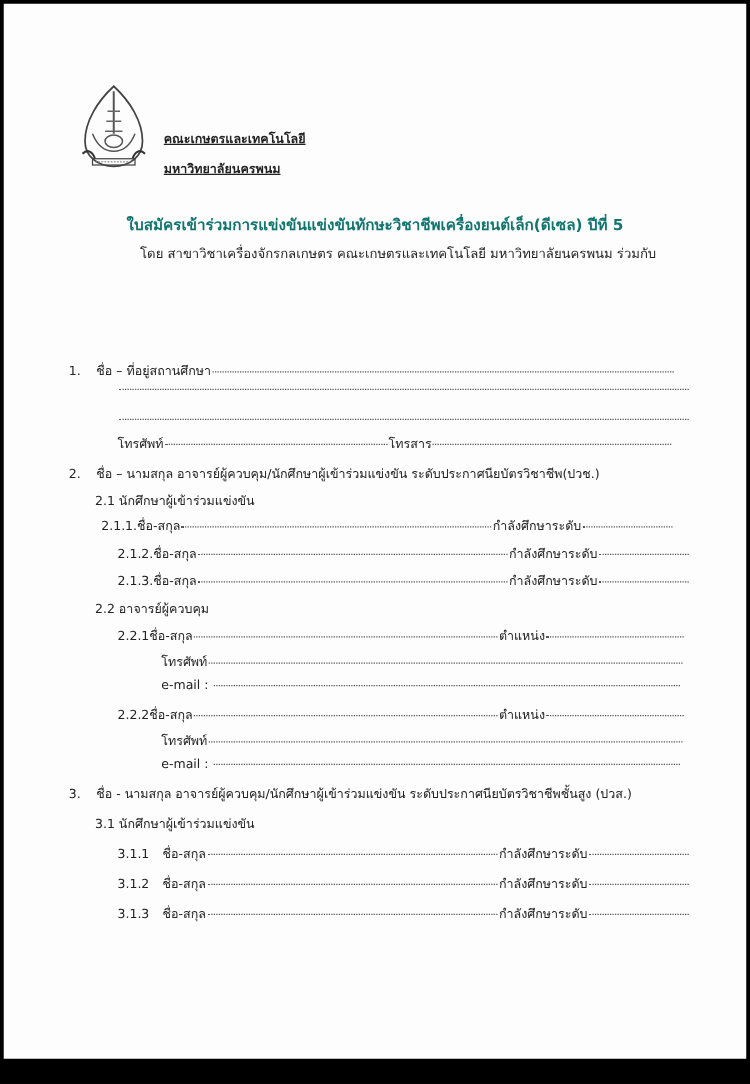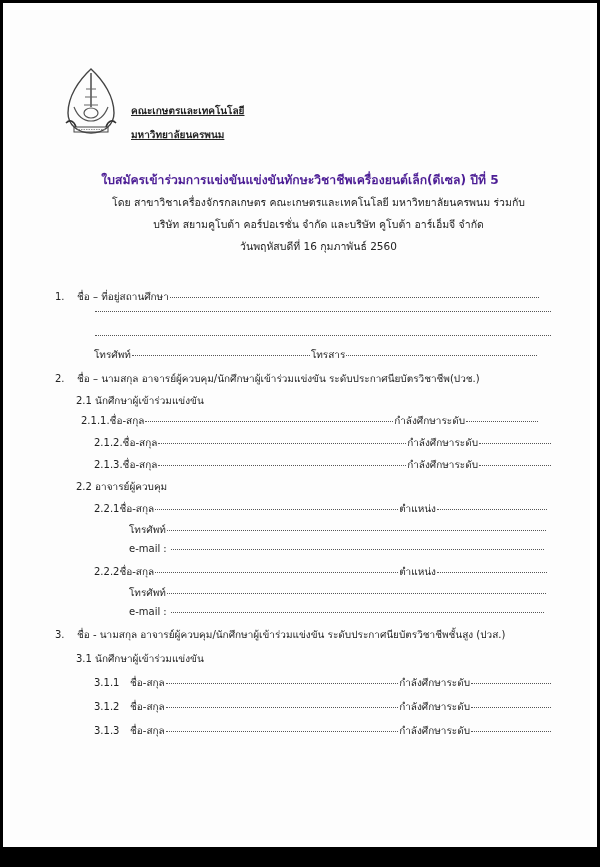--- a/index.html
+++ b/index.html
@@ -12,21 +12,21 @@
   .footer-bar {
     position: absolute; left: 0; top: 847px; width: 600px; height: 20px; background: #000; margin-top: 17px;
   }
   .footer-text {
     position: absolute; right: 8px; top: 1px; color: #fff;
     font-family: "DejaVu Sans Mono", "Liberation Mono", monospace; font-size: 12.5px; letter-spacing: -0.2px;
   }
   .abs { position: absolute; white-space: nowrap; }
   .logo { position: absolute; left: 59px; top: 64px; width: 58px; height: 72px; }
   .org { font-size: 10px; font-weight: bold; color: #222; text-decoration: underline; }
-  .title { font-size: 12.2px; font-weight: bold; color: #4c1d95; left: 0; width: 600px; text-align: center; }
+  .title { font-size: 12.2px; font-weight: bold; color: #0f766e; left: 0; width: 600px; text-align: center; }
   .sub { font-size: 10.5px; color: #222; left: 0; width: 600px; text-align: center; padding-left: 37px; }
   .row { font-size: 10px; color: #222; display: flex; align-items: baseline; }
   .dots {
     flex: 1; height: 1px; border-bottom: 1px dotted #555; margin: 0 1px; transform: translateY(-2px);
   }
   .num { display: inline-block; }
 </style>
 </head>
 <body>
 
@@ -40,22 +40,20 @@
     <path d="M12 40 C16 50 22 54 29 54 C36 54 42 50 46 40" fill="none" stroke="#555" stroke-width="1.2"></path>
     <path d="M4 56 C8 52 12 54 14 60 M54 56 C50 52 46 54 44 60" fill="none" stroke="#333" stroke-width="1.6"></path>
     <rect x="12" y="60" width="34" height="5" fill="none" stroke="#444" stroke-width="1"></rect>
     <path d="M14 62.5 L44 62.5" stroke="#777" stroke-width="0.8" stroke-dasharray="1.5 1"></path>
   </svg>
   <div class="abs org" style="left:128px; top:100px;">คณะเกษตรและเทคโนโลยี</div>
   <div class="abs org" style="left:128px; top:124px;">มหาวิทยาลัยนครพนม</div>
 
   <div class="abs title" style="top:167px; left:-3px;">ใบสมัครเข้าร่วมการแข่งขันแข่งขันทักษะวิชาชีพเครื่องยนต์เล็ก(ดีเซล) ปีที่ 5</div>
   <div class="abs sub" style="top:191px; left:-3px;">โดย สาขาวิชาเครื่องจักรกลเกษตร คณะเกษตรและเทคโนโลยี มหาวิทยาลัยนครพนม ร่วมกับ</div>
-  <div class="abs sub" style="top:213px; left:-3px;">บริษัท สยามคูโบต้า คอร์ปอเรชั่น จำกัด และบริษัท คูโบต้า อาร์เอ็มจี จำกัด</div>
-  <div class="abs sub" style="top:235px; left:-3px;">วันพฤหัสบดีที่ 16 กุมภาพันธ์ 2560</div>
 
   <div class="abs row" style="left:52px; top:286px; width:485px;">
     <span style="width:22px;">1.</span>
     <span>ชื่อ – ที่อยู่สถานศึกษา</span>
     <span class="dots"></span>
   </div>
   <div class="abs row" style="left:91px; top:310px; width:458px;">
     <span class="dots"></span>
   </div>
   <div class="abs row" style="left:91px; top:334px; width:458px;">

